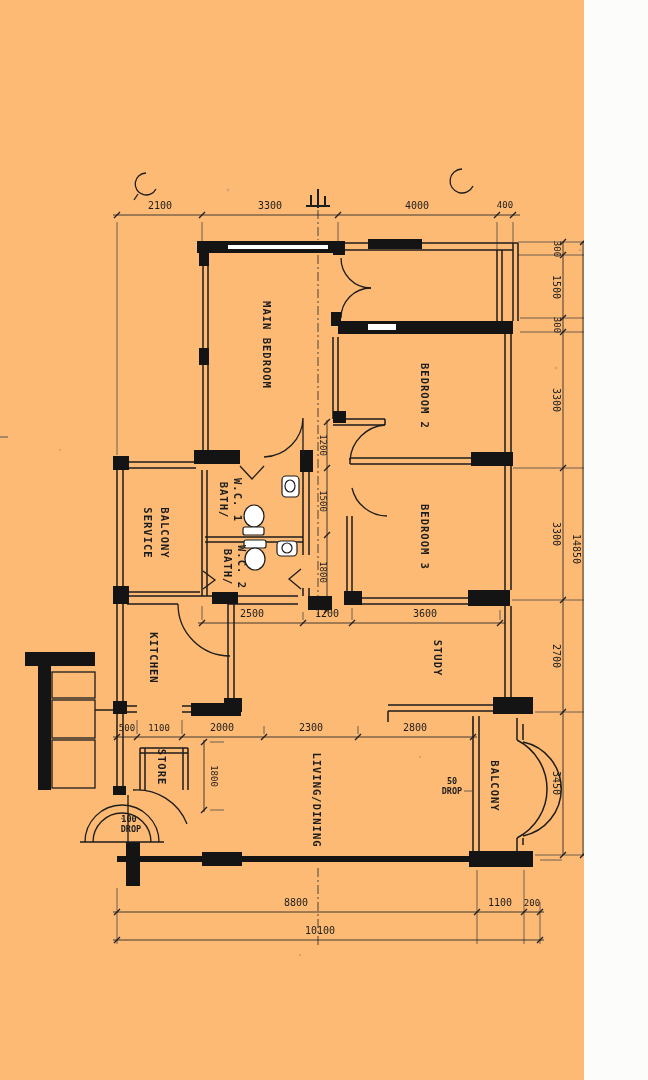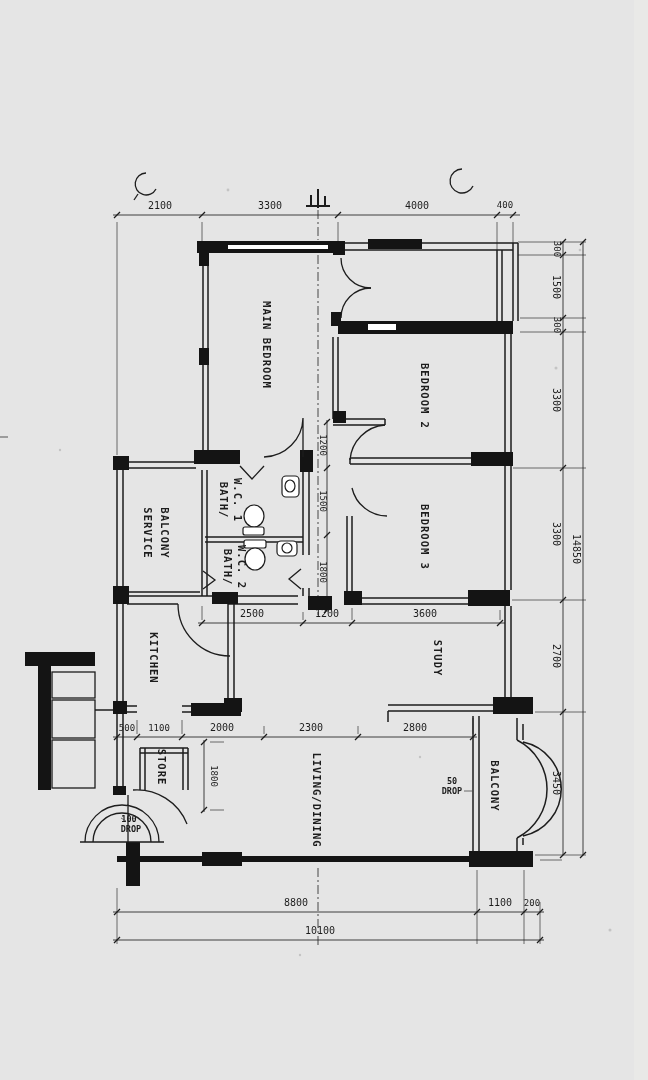--- a/index.html
+++ b/index.html
@@ -1,16 +1,16 @@
 <!DOCTYPE html>
 <html><head>
 <meta charset="utf-8">
 <style>
   html,body{margin:0;padding:0;background:#fcfcfb;}
-  .page{width:648px;height:1080px;position:relative;background:#e5e5e5;overflow:hidden;}
+  .page{width:584px;height:1080px;position:relative;background:#fdba74;overflow:hidden;}
   svg text{font-family:"DejaVu Sans Mono","Liberation Mono",monospace;fill:#1d1d1d;}
   .dimtxt{font-size:10px;text-anchor:middle;}
   .dimtxt-s{font-size:9px;text-anchor:middle;}
   .roomtxt{font-size:10.5px;font-weight:bold;letter-spacing:1px;text-anchor:middle;}
   .droptxt{font-size:8.5px;font-weight:bold;text-anchor:middle;}
   .vm{dominant-baseline:middle;}
   .w{stroke:#1d1d1d;stroke-width:1.5;fill:none;}
   .w2{stroke:#1d1d1d;stroke-width:1.3;fill:none;}
   .dimline{stroke:#2a2a2a;stroke-width:0.9;fill:none;}
   .thin{stroke:#4a4a4a;stroke-width:0.8;fill:none;}

